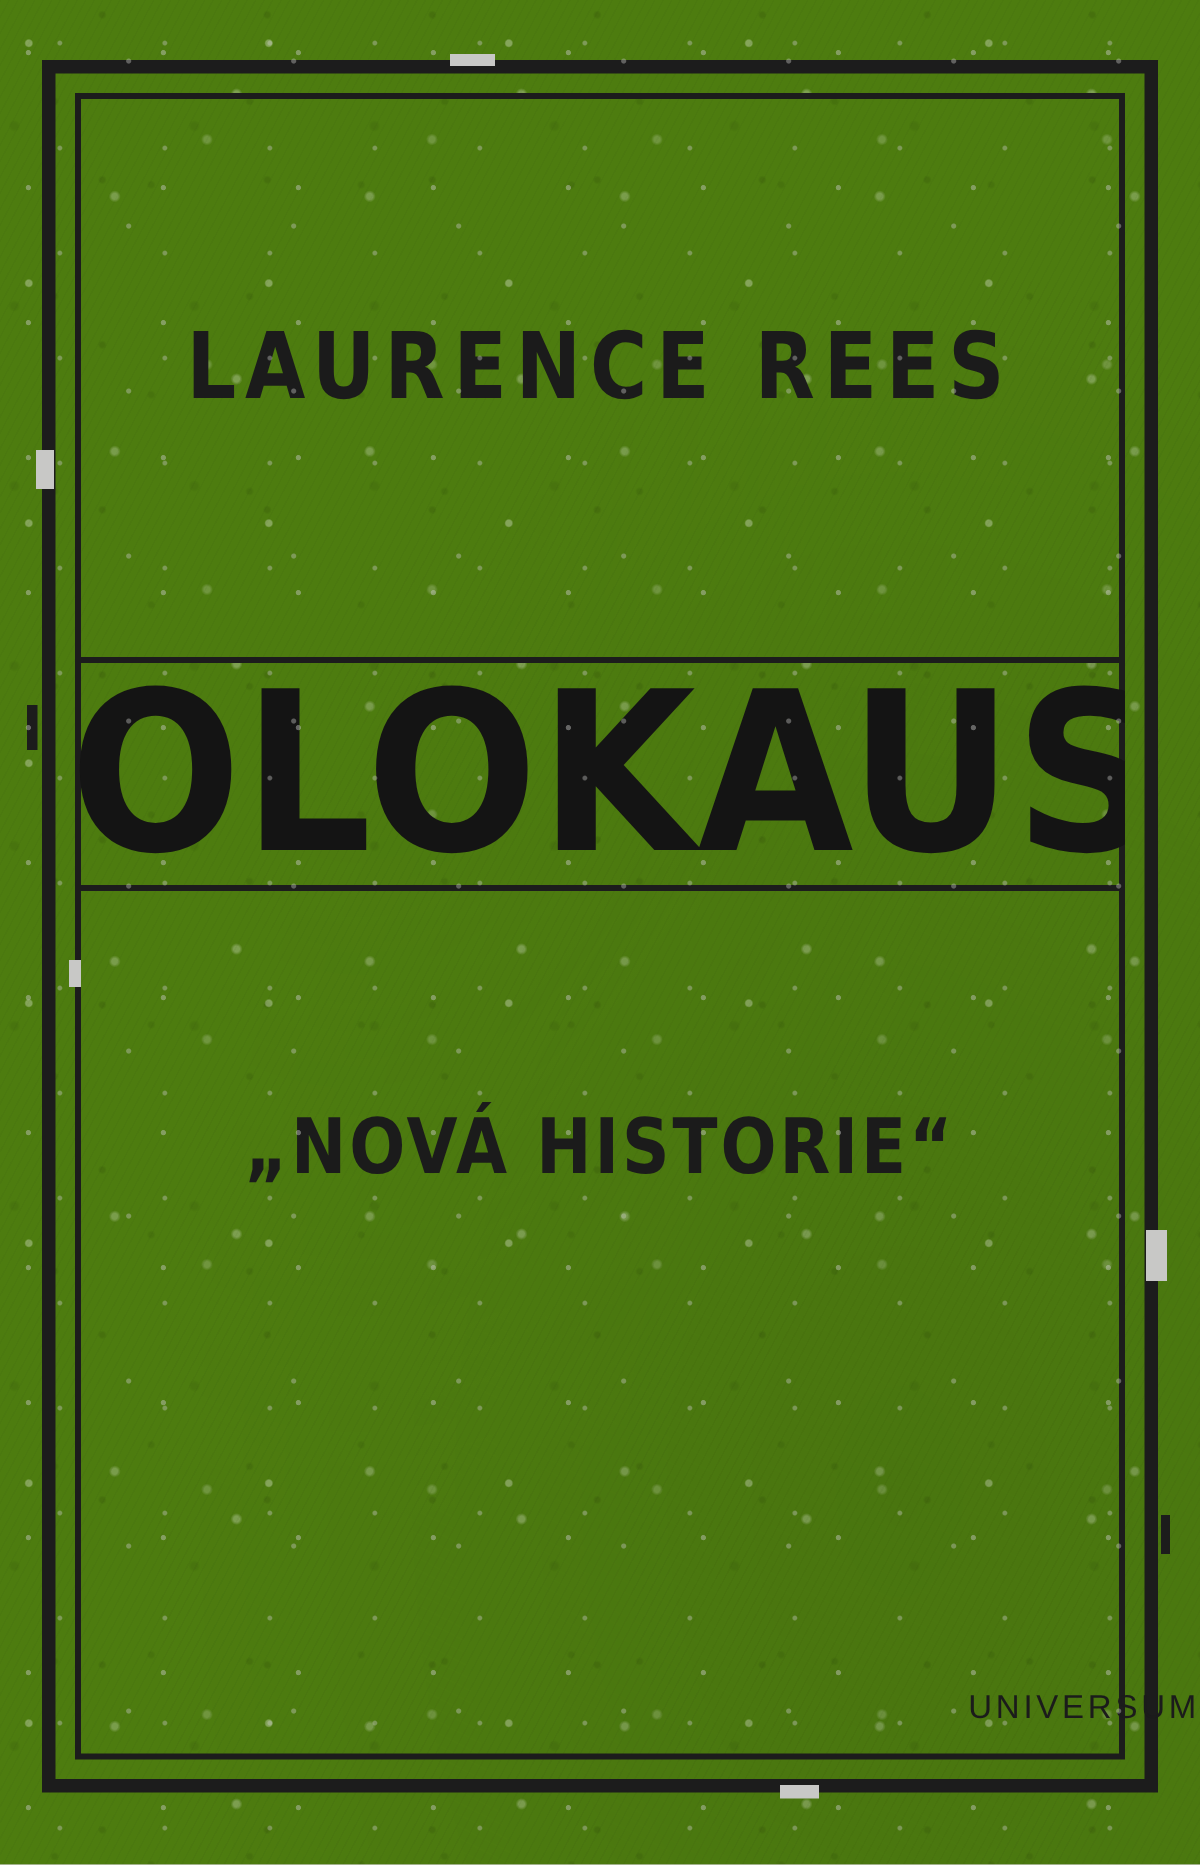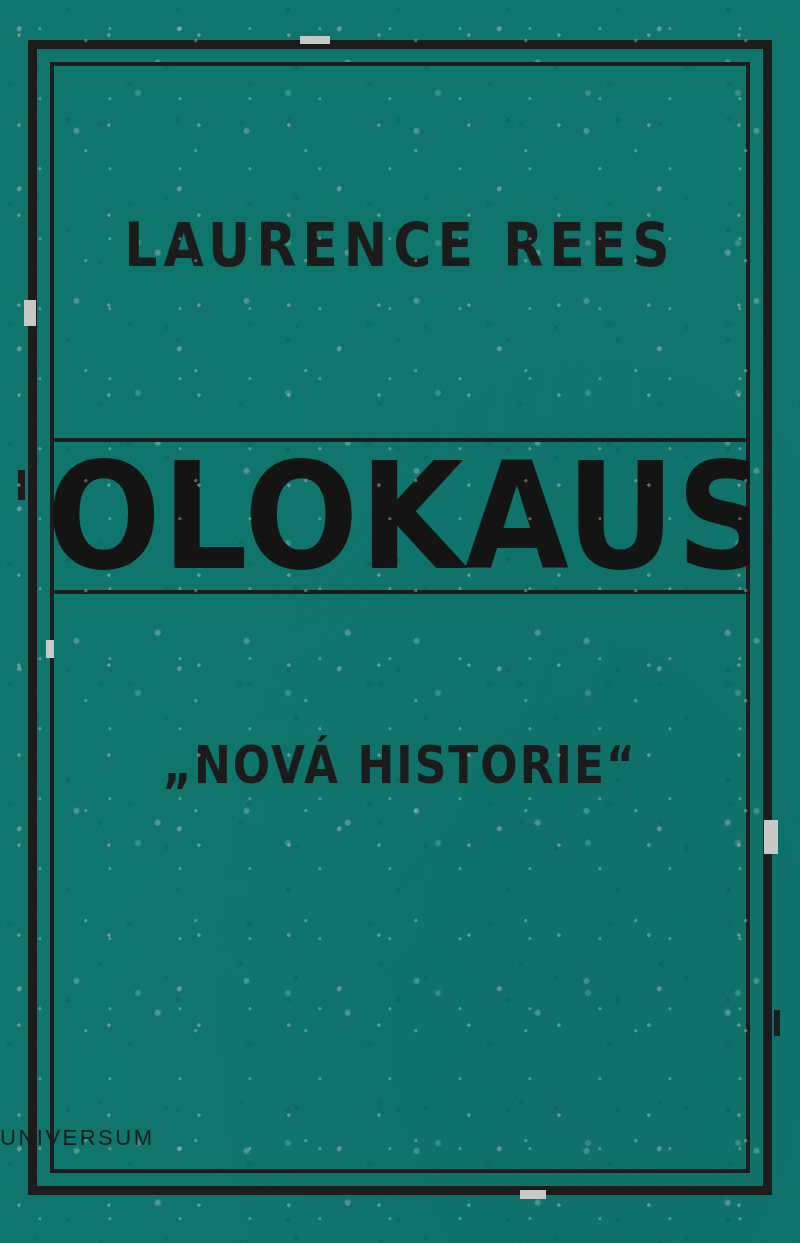--- a/index.html
+++ b/index.html
@@ -5,21 +5,21 @@
   html, body {
     margin: 0;
     padding: 0;
     background: #c9c9c7;
   }
   .cover {
     position: relative;
     width: 800px;
     height: 1243px;
     margin: 0 auto;
-    background-color: #0f766e;
+    background-color: #4d7c0f;
     overflow: hidden;
     font-family: "Liberation Sans", sans-serif;
     color: #1a1a1a;
   }
   
   .grain {
     position: absolute;
     inset: 0;
     pointer-events: none;
     background-image:
@@ -119,21 +119,21 @@
     letter-spacing: 2px;
     color: #1b1b1b;
     transform: scaleY(1.16);
   }
 
   
   .publisher {
     position: absolute;
     left: 0; right: 0;
     bottom: 92px;
-    text-align: left;
+    text-align: right;
     font-family: "Liberation Sans", sans-serif;
     font-size: 22px;
     font-weight: 400;
     letter-spacing: 2.5px;
     color: #1b1b1b;
   }
   
   .speck {
     position: absolute;
     inset: 0;

